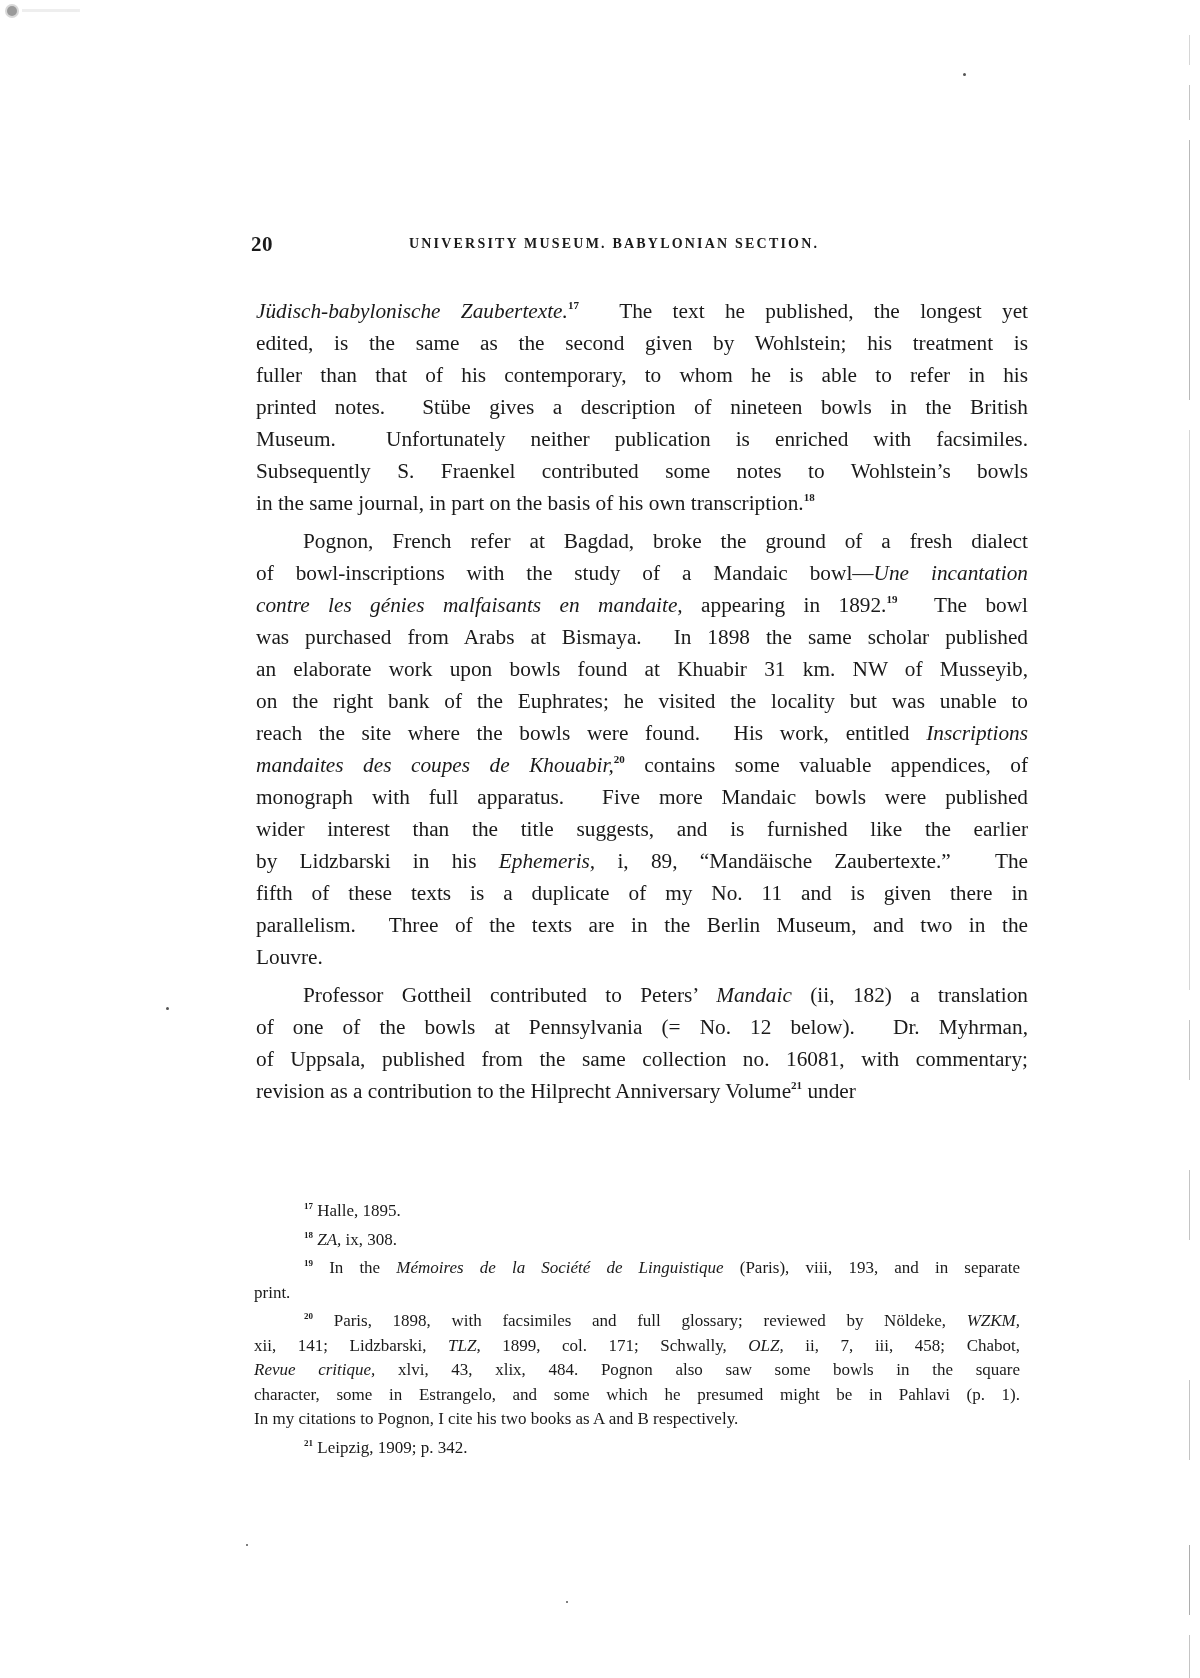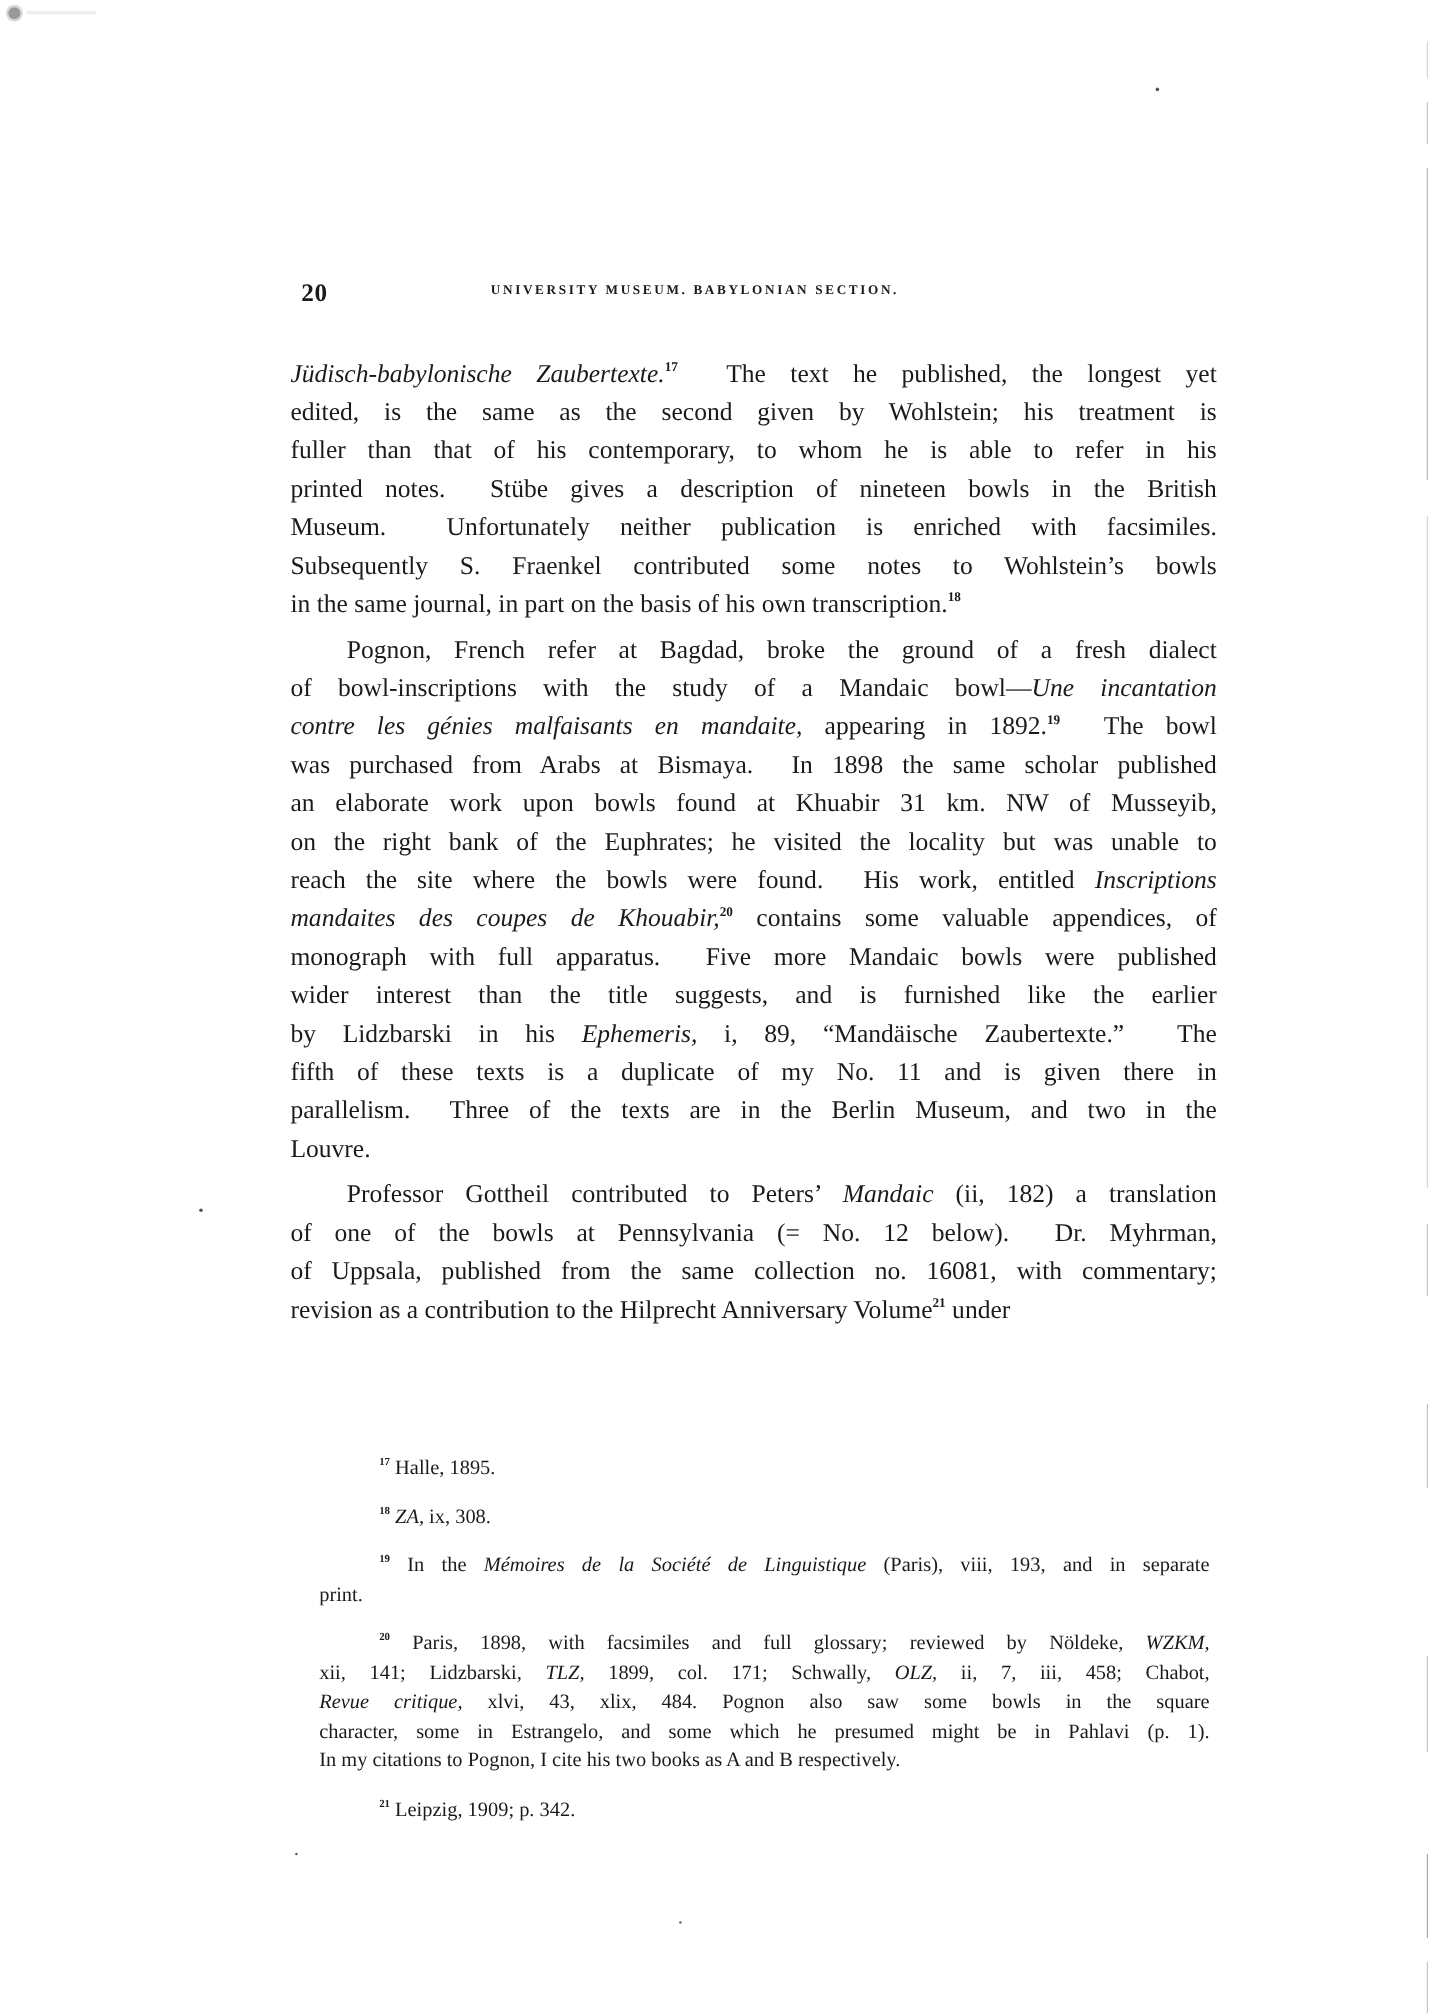--- a/index.html
+++ b/index.html
@@ -5,30 +5,30 @@
   html, body { margin: 0; padding: 0; background: #ffffff; }
   body { width: 1200px; height: 1678px; position: relative; overflow: hidden;
          font-family: "Liberation Serif", "DejaVu Serif", serif; color: #1a1a1a; }
   .page { position: absolute; left: 0; top: 0; width: 1016px; height: 1678px; border-radius: 16px; }
   .corner-dot { position: absolute; left: 7px; top: 6px; width: 10px; height: 10px; border-radius: 50%;
                 background: #9a9a9a; box-shadow: 0 0 0 2px #d8d8d8; }
   .corner-strip { position: absolute; left: 22px; top: 9px; width: 58px; height: 3px; background: #eeeeee; }
   .edge-line { position: absolute; left: 1189px; width: 1px; background: #8a8a8a; }
   .running-head { position: absolute; top: 232px; left: 251px; width: 774px; height: 30px; }
   .page-number { position: absolute; left: 0; top: 0; font-size: 21px; font-weight: bold; letter-spacing: 0.5px; }
-  .header-title { position: absolute; left: 158px; top: 4px; font-size: 11px; font-weight: bold; letter-spacing: 2.2px; }
-  .body-text { position: absolute; left: 242px; top: 295px; width: 772px; font-size: 21.3px; line-height: 32px; }
+  .header-title { position: absolute; left: 158px; top: 4px; font-size: 14px; font-weight: bold; letter-spacing: 2.2px; }
+  .body-text { position: absolute; left: 256px; top: 295px; width: 772px; font-size: 21.3px; line-height: 32px; }
   .body-text p { margin: 0; text-align: justify; text-align-last: left; }
   .body-text p + p { margin-top: 6px; }
   .line { display: block; text-align: justify; text-align-last: justify; white-space: nowrap; }
   .line.last { text-align-last: left; }
   i, .it { font-style: italic; }
   sup { font-size: 11px; vertical-align: 9px; line-height: 0; font-weight: bold; }
   .footnotes { position: absolute; left: 250px; top: 1195px; width: 774px; font-size: 17px; line-height: 24.5px; }
-  .fn { margin: 16px; }
+  .fn { margin: 4px; }
   .fn + .fn { margin-top: 2px; }
   .fn .line { text-indent: 0; }
   .fn .first { padding-left: 50px; }
   .fn sup { font-size: 9px; vertical-align: 7px; }
   .stray-dot { position: absolute; width: 3px; height: 3px; background: #555; border-radius: 50%; }
   .watermark { position: absolute; left: 1082px; top: 1661px; font-family: "DejaVu Sans", sans-serif;
                font-size: 7px; color: #c8c8c8; letter-spacing: 0.3px; margin-top: 44px; }
 </style>
 </head>
 <body>

